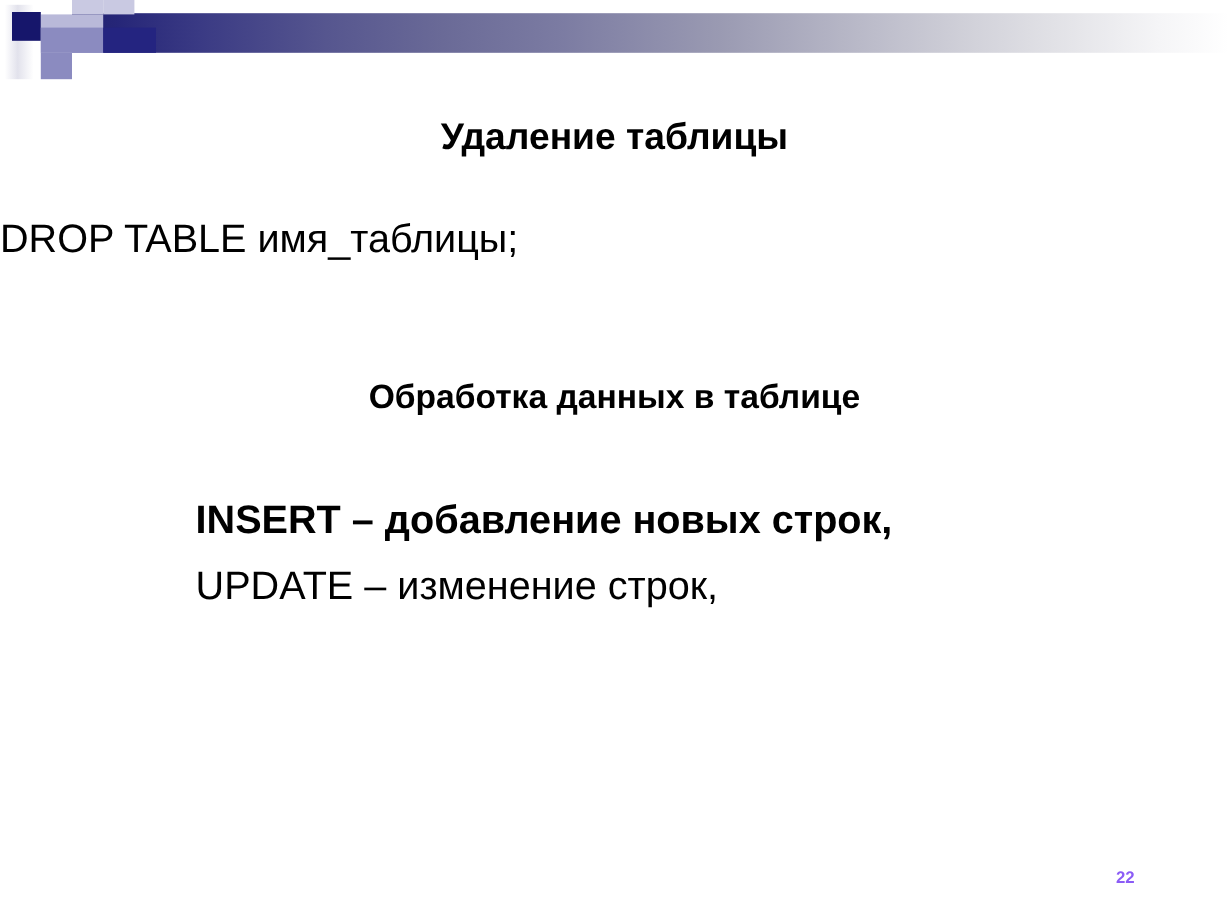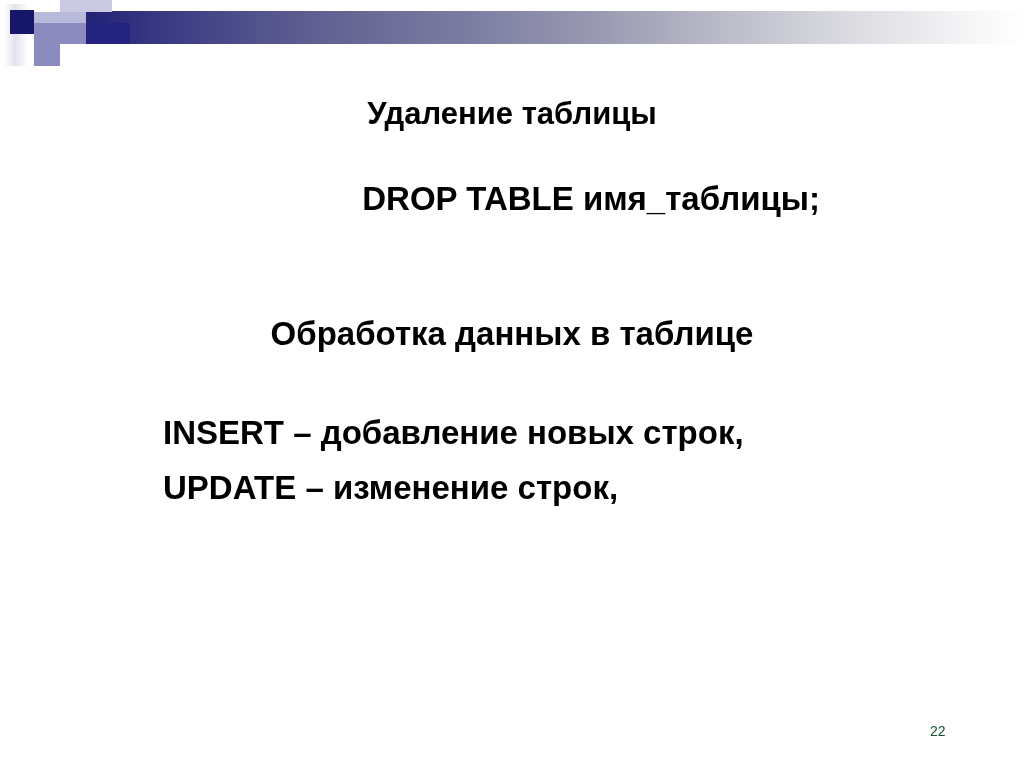--- a/index.html
+++ b/index.html
@@ -94,60 +94,60 @@
     width: 1024px;
     text-align: center;
     font-size: 31px;
     font-weight: bold;
   }
 
   #drop-statement {
     left: 0;
     top: 180px;
     width: 820px;
-    text-align: right;
+    text-align: left;
     font-size: 33px;
-    font-weight: bold;
+    font-weight: normal;
   }
 
   #title-processing {
     left: 0;
     top: 315px;
     width: 1024px;
     text-align: center;
-    font-size: 33px;
+    font-size: 28px;
     font-weight: bold;
   }
 
   #stmt-insert {
     left: 163px;
     top: 414px;
     font-size: 33px;
     font-weight: bold;
   }
   #stmt-update {
     left: 163px;
     top: 469px;
     font-size: 33px;
-    font-weight: bold;
+    font-weight: normal;
   }
   #stmt-delete {
     left: 163px;
     top: 524px;
     font-size: 33px;
     font-weight: normal;
   }
 
   #slide-number {
     position: absolute;
     left: 930px;
     top: 723px;
     font-size: 14px;
-    font-weight: normal;
-    color: #14532d;
+    font-weight: bold;
+    color: #8b5cf6;
   }
 </style>
 </head>
 <body>
 
 <div id="slide">
 
   <div id="header-ornament">
 
     <div class="fade-left"></div>

